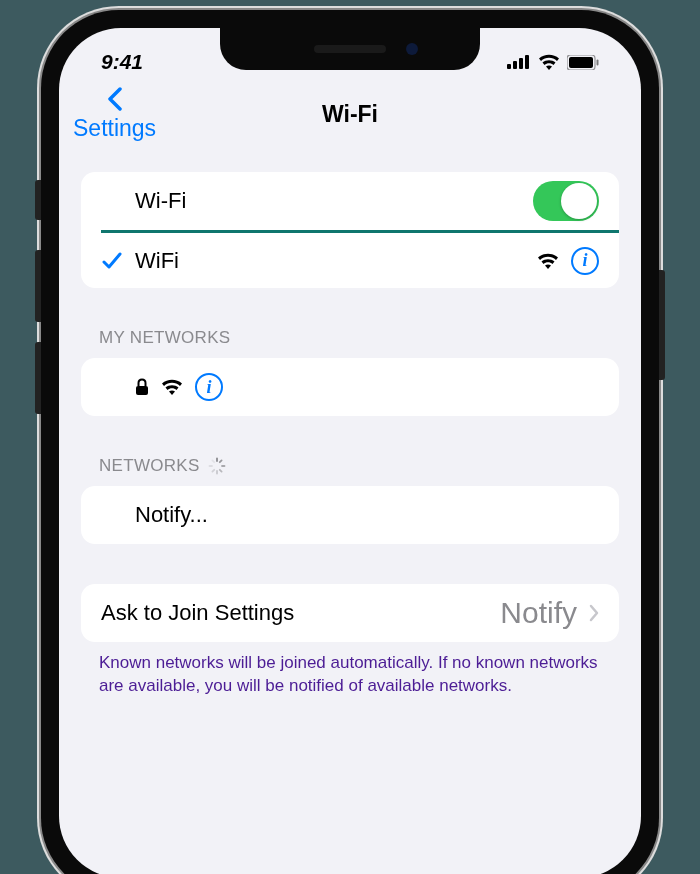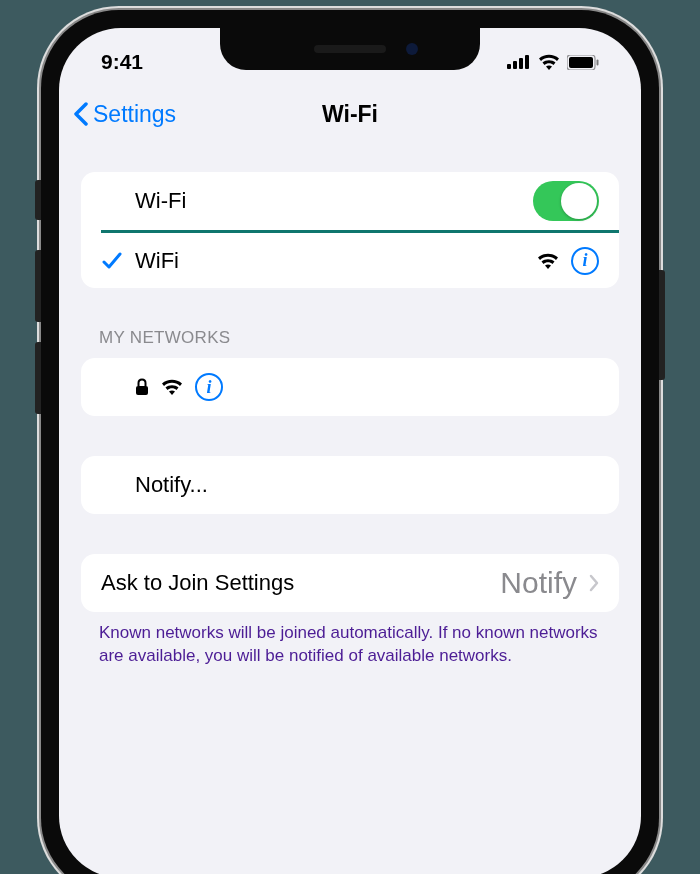--- a/index.html
+++ b/index.html
@@ -53,35 +53,36 @@
     .speaker { width: 72px; height: 8px; background: #1a1a1a; border-radius: 4px; }
     .camera { width: 12px; height: 12px; background: #0d1a3a; border-radius: 50%; position: absolute; right: 62px; }
     .status-bar {
       height: 58px;
       display: flex;
       justify-content: space-between;
       align-items: center;
       padding: 0 42px;
       padding-top: 10px;
     }
-    .status-time { font-weight: 600; font-size: 21px; }
+    .status-time { font-weight: 600; font-size: 21px; font-style: italic; }
     .status-icons { display: flex; gap: 7px; align-items: center; }
     .nav-bar {
       height: 56px;
       display: flex;
       align-items: center;
       position: relative;
       padding: 0 14px;
     }
     .back-btn {
       display: flex;
       align-items: center;
       color: #007aff;
       font-size: 23px;
       gap: 4px;
+      flex-direction: column;
     }
     .nav-title {
       position: absolute;
       left: 50%;
       transform: translateX(-50%);
       font-weight: 600;
       font-size: 23px;
     }
     .content { padding: 0 22px; }
     .group { margin-top: 40px; }
@@ -235,20 +236,35 @@
                   <path d="M4.5 8.5 C8 5.5 14 5.5 17.5 8.5 L15.5 11 C13 8.8 9 8.8 6.5 11 Z" fill="#000"></path>
                   <path d="M1 4.5 C6.5 -0.5 15.5 -0.5 21 4.5 L19 7 C14.5 2.8 7.5 2.8 3 7 Z" fill="#000"></path>
                 </svg>
               <div class="info-icon">i</div>
             </div>
           </div>
         </div>
       </div>
 
       <div class="group">
+        <div class="group-header">
+          <span>Networks</span>
+          <svg class="spinner" width="18" height="18" viewBox="0 0 18 18">
+            <g stroke="#8a8a8e" stroke-width="1.8" stroke-linecap="round">
+              <line x1="9" y1="1.5" x2="9" y2="4" opacity="1"></line>
+              <line x1="13.6" y1="3.4" x2="11.8" y2="5.2" opacity="0.85"></line>
+              <line x1="16.5" y1="9" x2="14" y2="9" opacity="0.7"></line>
+              <line x1="13.6" y1="14.6" x2="11.8" y2="12.8" opacity="0.55"></line>
+              <line x1="9" y1="16.5" x2="9" y2="14" opacity="0.4"></line>
+              <line x1="4.4" y1="14.6" x2="6.2" y2="12.8" opacity="0.3"></line>
+              <line x1="1.5" y1="9" x2="4" y2="9" opacity="0.2"></line>
+              <line x1="4.4" y1="3.4" x2="6.2" y2="5.2" opacity="0.15"></line>
+            </g>
+          </svg>
+        </div>
         <div class="card">
           <div class="row">
             <div class="leading"></div>
             <div class="label">Notify...</div>
           </div>
         </div>
       </div>
 
       <div class="group">
         <div class="card">

